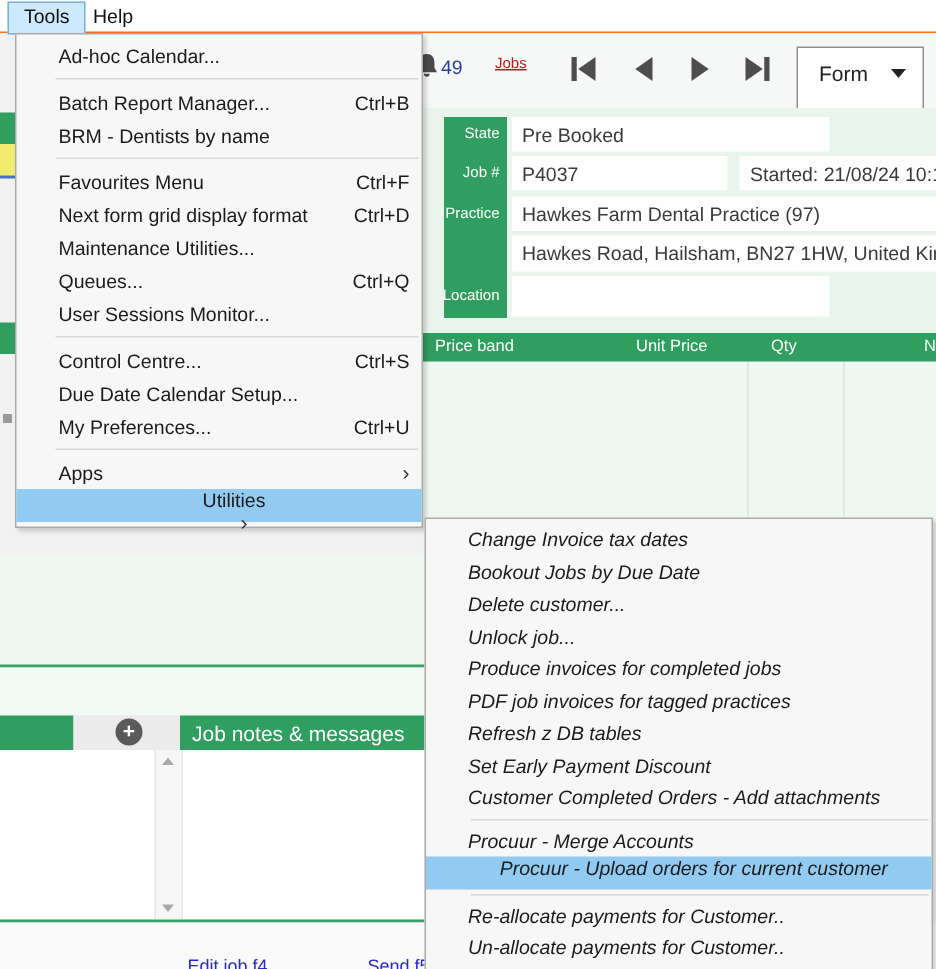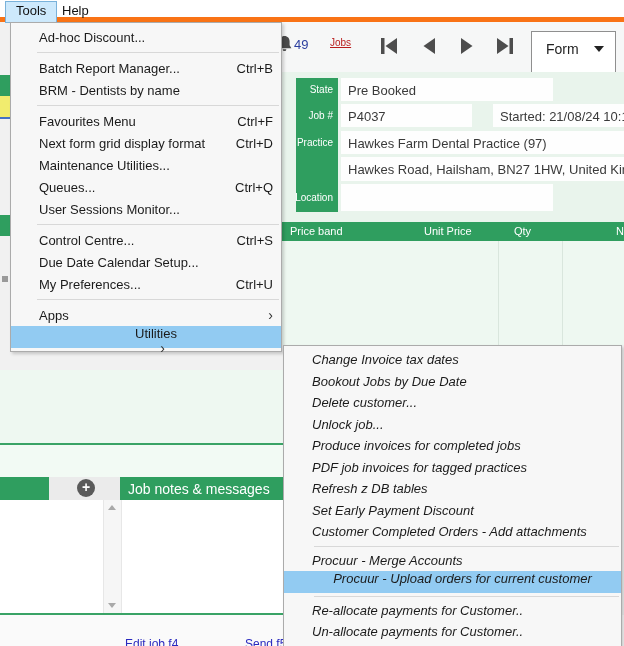--- a/index.html
+++ b/index.html
@@ -5,21 +5,21 @@
   html,body{margin:0;padding:0;}
   body{
     position:relative;width:624px;height:646px;overflow:hidden;
     background:#f1f1f1;
     font-family:"Liberation Sans", sans-serif;
     -webkit-font-smoothing:antialiased;
   }
   .abs{position:absolute;box-sizing:border-box;}
 
   
-  .menubar{left:0;top:0;width:624px;height:22px;background:#ffffff;border-bottom:5px solid #f97316;z-index:5;}
+  .menubar{left:0;top:0;width:624px;height:22px;background:#ffffff;border-bottom:1px solid #f97316;z-index:5;}
   .menubar-btn{position:absolute;top:1px;height:20px;line-height:20px;padding:0 10px;font-size:13px;color:#111;}
   .menubar-btn.active{background:#cde9fc;border:1px solid #7ab2da;line-height:18px;}
 
   
   .toolbar{left:279px;top:22px;width:345px;height:50px;background:#f6f7f7;z-index:1;}
   .notif-count{position:absolute;left:294px;top:37px;font-size:13px;color:#2c3f9f;z-index:1;}
   .jobs-link{position:absolute;left:330px;top:37px;font-size:10px;color:#b91c1c;text-decoration:underline;z-index:1;}
   .navbtn{position:absolute;top:37px;width:24px;height:18px;z-index:1;}
   .dropdown{left:531px;top:31px;width:85px;height:43px;background:#fff;border:1px solid #8f8f8f;z-index:1;}
   .dropdown-label{position:absolute;left:14px;top:9px;font-size:14px;color:#222;}
@@ -121,21 +121,21 @@
 <div class="abs label-col">
   <span class="form-label" style="top:6px;">State</span>
   <span class="form-label" style="top:32px;">Job #</span>
   <span class="form-label" style="top:59px;">Practice</span>
   <span class="form-label" style="top:114px;">Location</span>
 </div>
 
 <div class="field" style="left:341px;top:78px;width:212px;height:23px;">
   <span>Pre Booked</span>
 </div>
-<div class="field" style="left:341px;top:104px;width:131px;height:23px;">
+<div class="field" style="left:341px;top:104px;width:144px;height:23px;">
   <span>P4037</span>
 </div>
 <div class="field" style="left:493px;top:104px;width:131px;height:23px;">
   <span>Started: 21/08/24 10:14</span>
 </div>
 <div class="field" style="left:341px;top:131px;width:283px;height:23px;">
   <span>Hawkes Farm Dental Practice (97)</span>
 </div>
 <div class="field" style="left:341px;top:157px;width:283px;height:24px;">
   <span>Hawkes Road, Hailsham, BN27 1HW, United Kingdom</span>
@@ -183,21 +183,21 @@
 <div class="abs sliver" style="top:215px;height:21px;background:#2f9e5f;"></div>
 <div class="abs" style="left:2px;top:276px;width:6px;height:6px;background:#9a9a9a;z-index:1;"></div>
 
 <div class="abs menubar">
   <div class="menubar-btn active" style="left:5px;">Tools</div>
   <div class="menubar-btn" style="left:52px;">Help</div>
 </div>
 
 <div class="menu tools" id="tools-menu">
     <div class="menu-item">
-      <span class="mi-label">Ad-hoc Discount...</span>
+      <span class="mi-label">Ad-hoc Calendar...</span>
     </div>
     <div class="menu-sep"></div>
     <div class="menu-item">
       <span class="mi-label">Batch Report Manager...</span>
       <span class="mi-accel">Ctrl+B</span>
     </div>
     <div class="menu-item">
       <span class="mi-label">BRM - Dentists by name</span>
     </div>
     <div class="menu-sep"></div>

